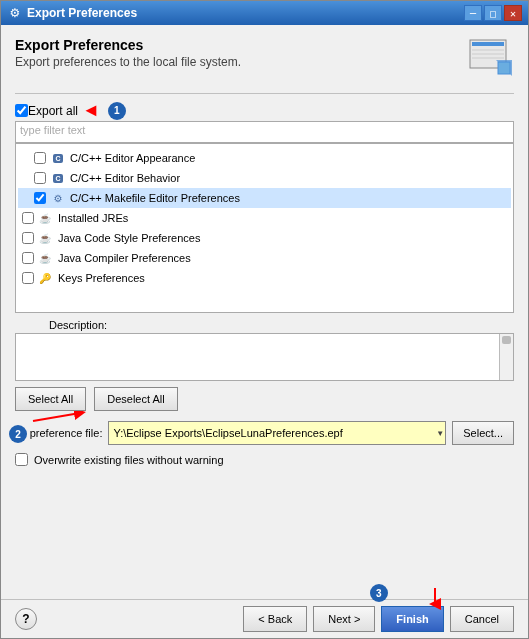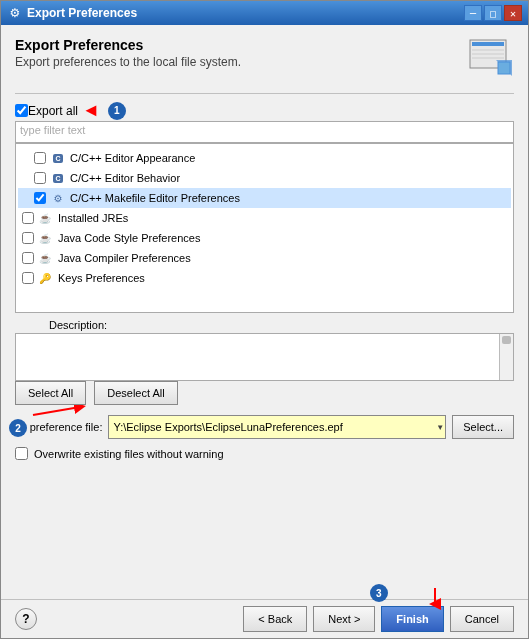--- a/index.html
+++ b/index.html
@@ -192,20 +192,21 @@
       right: 0;
       top: 0;
       bottom: 0;
       width: 14px;
       background: #f0f0f0;
       border-left: 1px solid #bbb;
     }
     .buttons-row {
       display: flex;
       gap: 8px;
+      margin-top: 6px;
     }
     .btn {
       padding: 3px 12px;
       border: 1px solid #888;
       background: linear-gradient(to bottom, #f8f8f8, #e0e0e0);
       font-size: 11px;
       cursor: pointer;
       height: 24px;
     }
     .pref-file-row {

